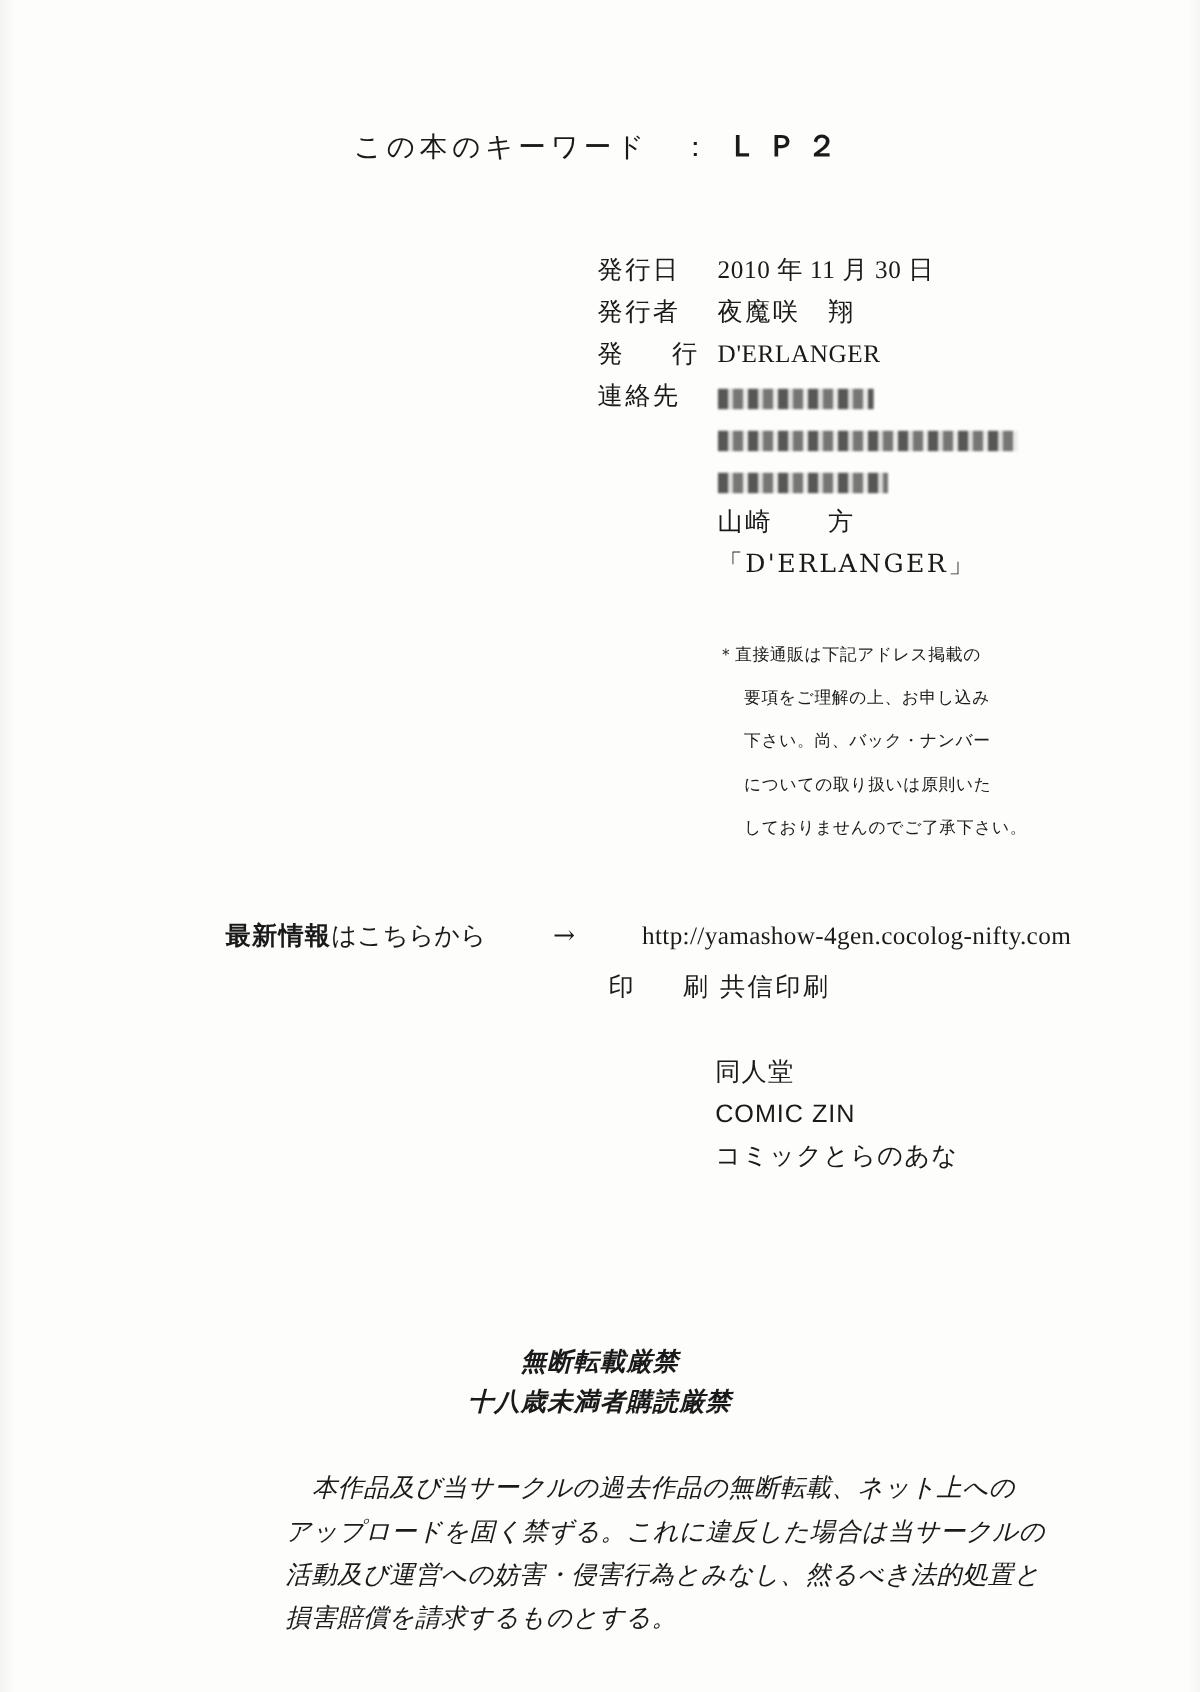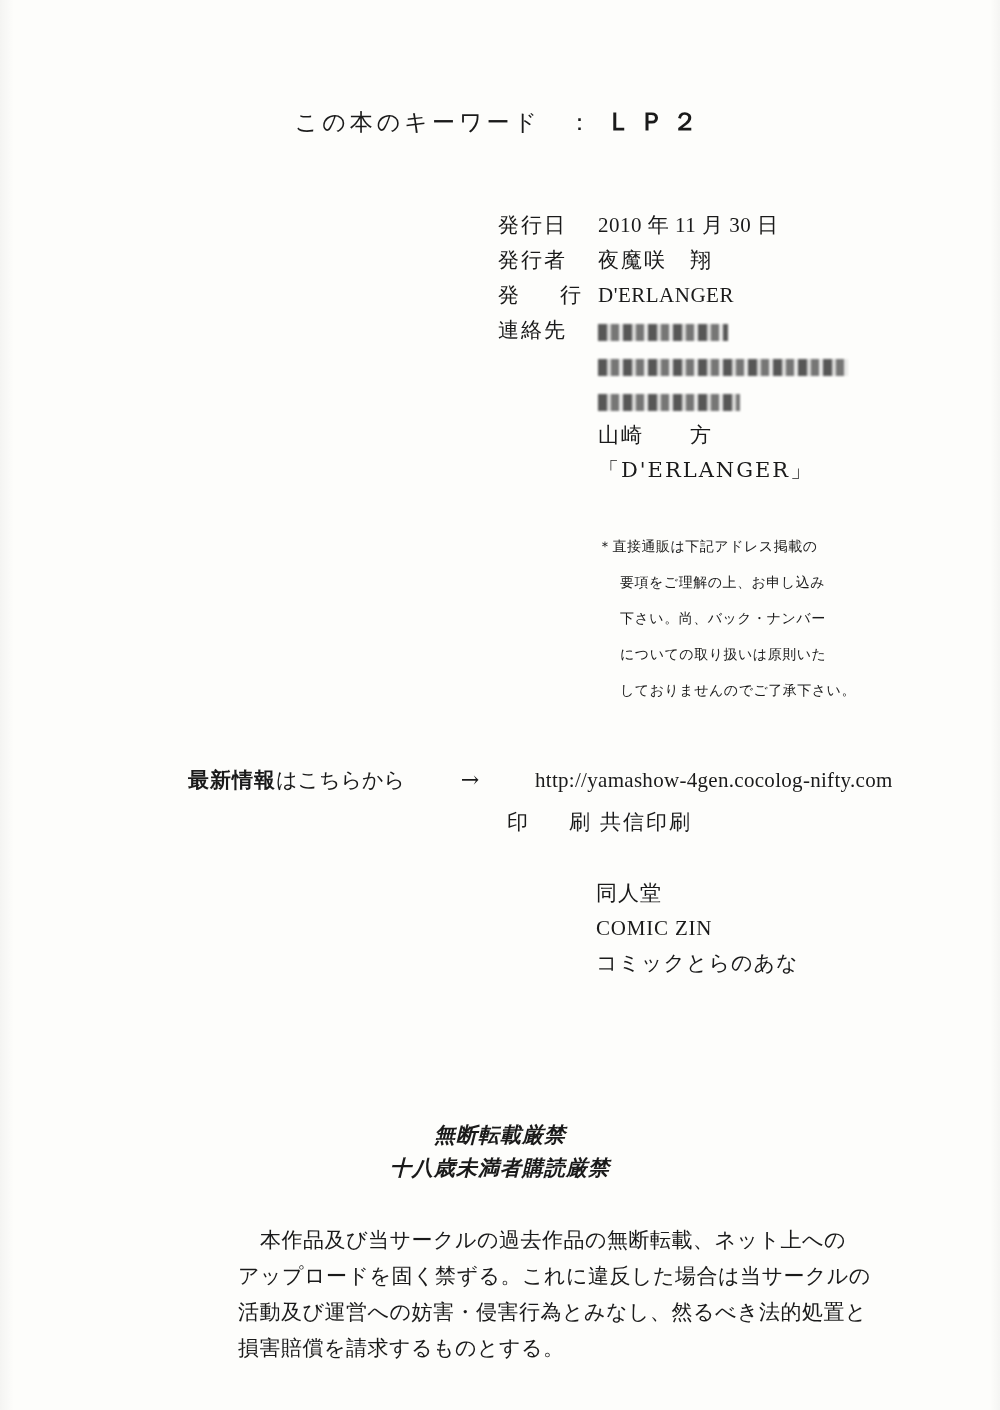--- a/index.html
+++ b/index.html
@@ -151,21 +151,21 @@
     position: absolute;
     left: 504px;
     top: 876px;
     font-size: 21px;
     line-height: 35px;
     font-family: "DejaVu Serif", "Liberation Serif", serif;
     letter-spacing: 1px;
   }
   .shops .head { letter-spacing: 1px; }
   .shops .item { padding-left: 92px; }
-  .shops .item.latin { font-family: Liberation Serif, serif; letter-spacing: 0.8px; }
+  .shops .item.latin { font-family: Liberation Sans, sans-serif; letter-spacing: 0.8px; }
 
   .warn {
     position: absolute;
     left: 0;
     top: 1118px;
     width: 1000px;
     text-align: center;
     font-weight: bold;
     font-size: 21px;
     line-height: 33px;
@@ -176,21 +176,21 @@
 
   .disclaim {
     position: absolute;
     left: 238px;
     top: 1222px;
     font-size: 21px;
     line-height: 36px;
     font-family: "DejaVu Serif", "Liberation Serif", serif;
     letter-spacing: 0.5px;
   }
-  .disclaim .ln { white-space: nowrap; }
+  .disclaim .ln { white-space: nowrap; font-style: italic; }
   .disclaim .first { padding-left: 22px; }
 </style>
 </head>
 <body>
 
 <div class="page">
 
   <div class="kw">
     <span>この本のキーワード　：</span>
     <span class="kw-val">ＬＰ２</span>

